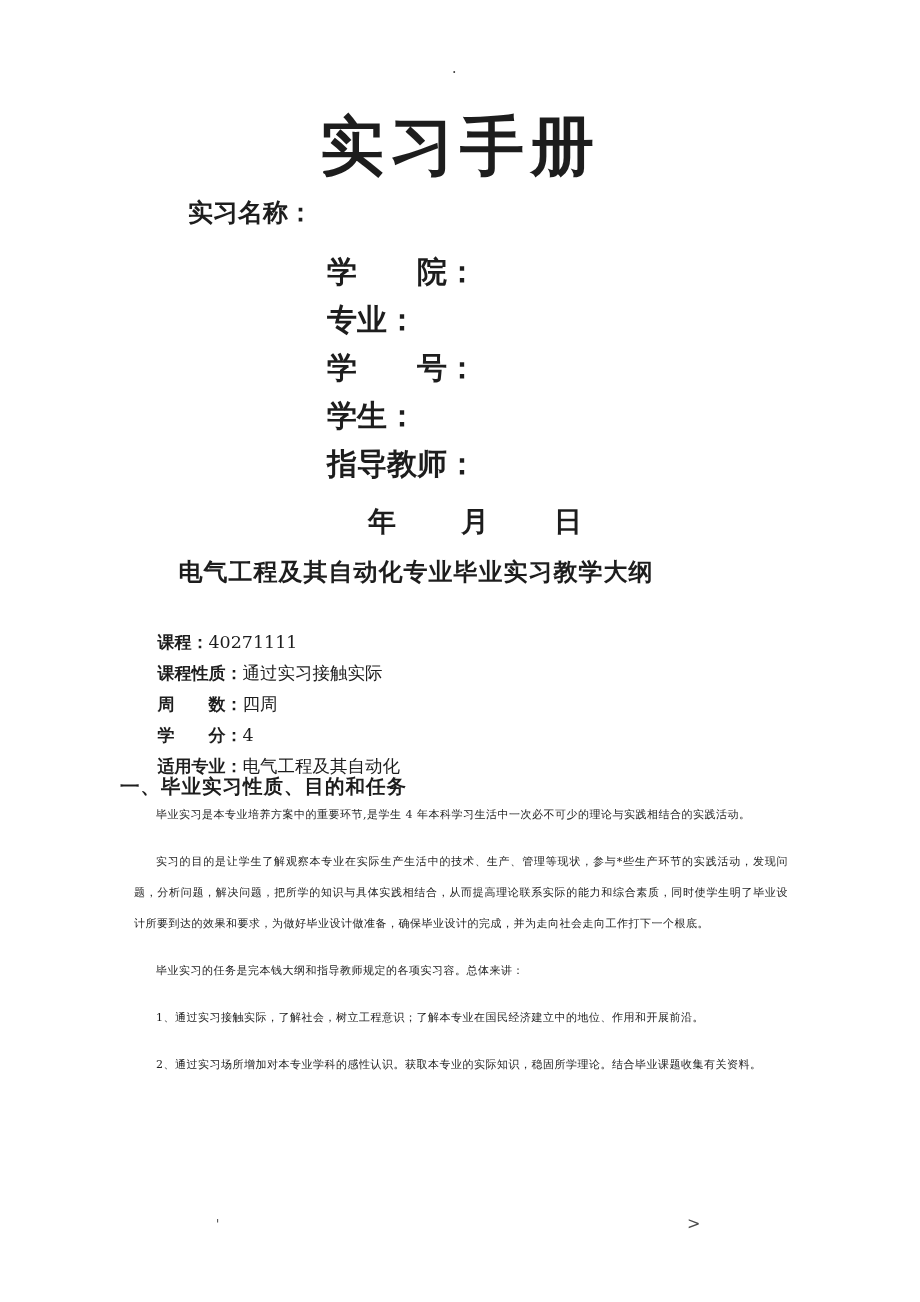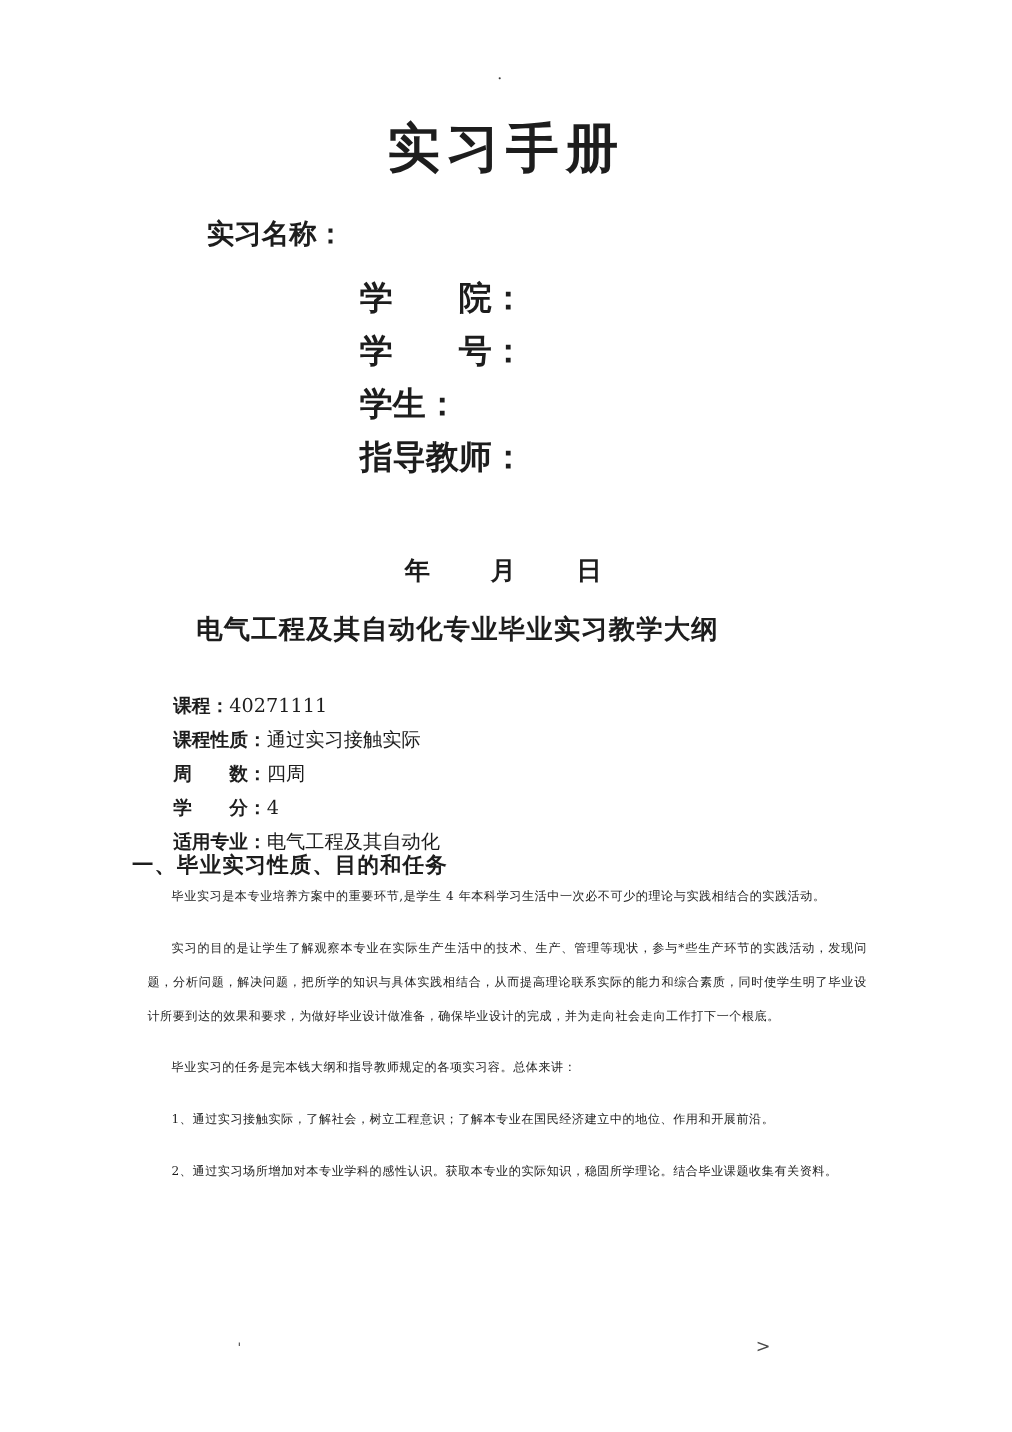--- a/index.html
+++ b/index.html
@@ -36,21 +36,21 @@
     top: 1214px;
     font-size: 16px;
     color: #4a4a4a;
   }
   .doc-title {
     position: absolute;
     top: 103px;
     left: 0;
     width: 920px;
     text-align: center;
-    font-size: 48px;
+    font-size: 64px;
     font-weight: bold;
     letter-spacing: 6px;
     white-space: pre;
   }
   .cover-name {
     position: absolute;
     left: 188px;
     top: 196px;
     font-size: 25px;
     font-weight: bold;
@@ -66,21 +66,21 @@
     height: 48px;
     line-height: 48px;
     font-size: 30px;
     font-weight: bold;
     white-space: pre;
   }
   .date-line {
     position: absolute;
     left: 368px;
     top: 503px;
-    font-size: 23px;
+    font-size: 28px;
     font-weight: bold;
     letter-spacing: 3px;
     white-space: pre;
   }
   .outline-heading {
     position: absolute;
     top: 556px;
     left: 0;
     width: 832px;
     text-align: center;
@@ -138,20 +138,21 @@
 <div class="page">
 
   <span class="stray-mark top">.</span>
 
   <div class="doc-title">实习手册</div>
 
   <div class="cover-name">实习名称：</div>
 
   <div class="cover-fields">
     <div class="cover-field">学　　院：</div>
+    <div class="cover-field">专业：</div>
     <div class="cover-field">学　　号：</div>
     <div class="cover-field">学生：</div>
     <div class="cover-field">指导教师：</div>
   </div>
 
   <div class="date-line">年　　月　　日</div>
 
   <div class="outline-heading">电气工程及其自动化专业毕业实习教学大纲</div>
 
   <div class="meta-block">

